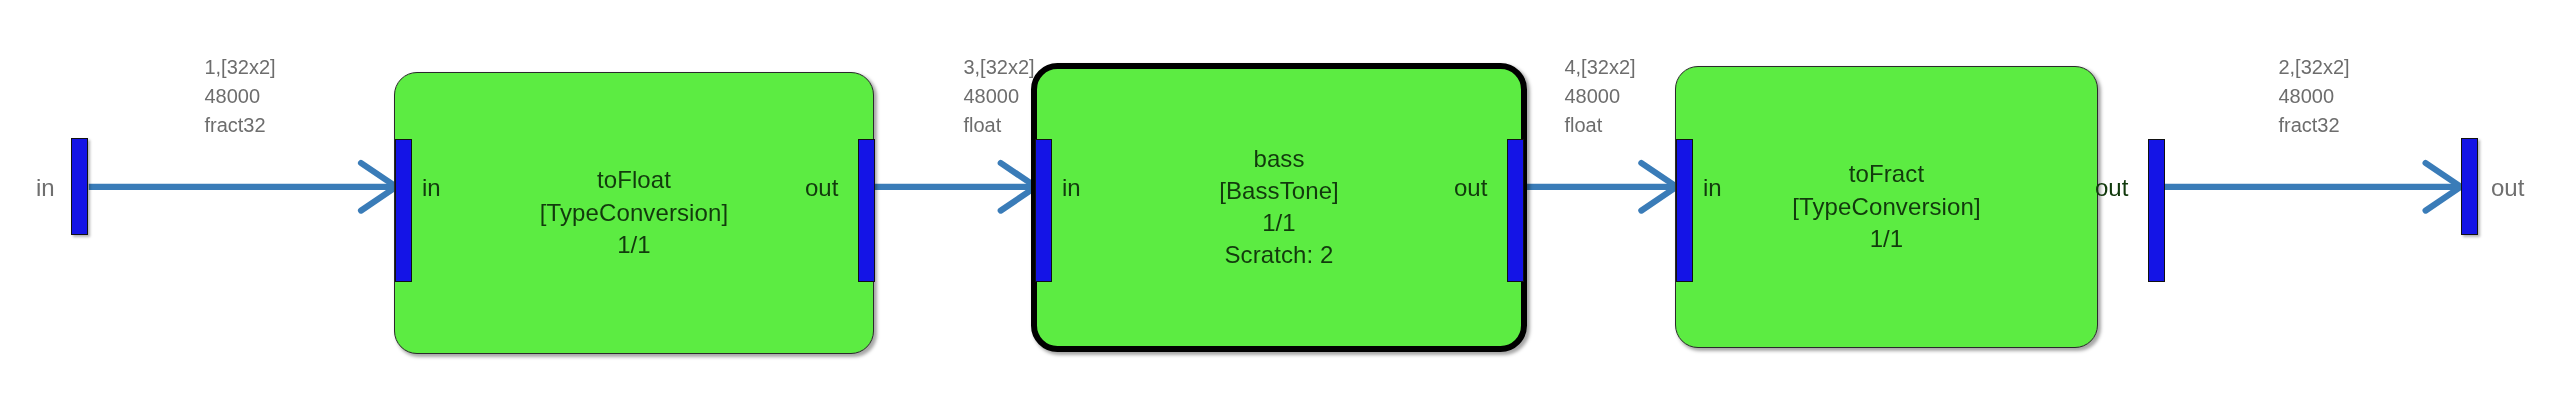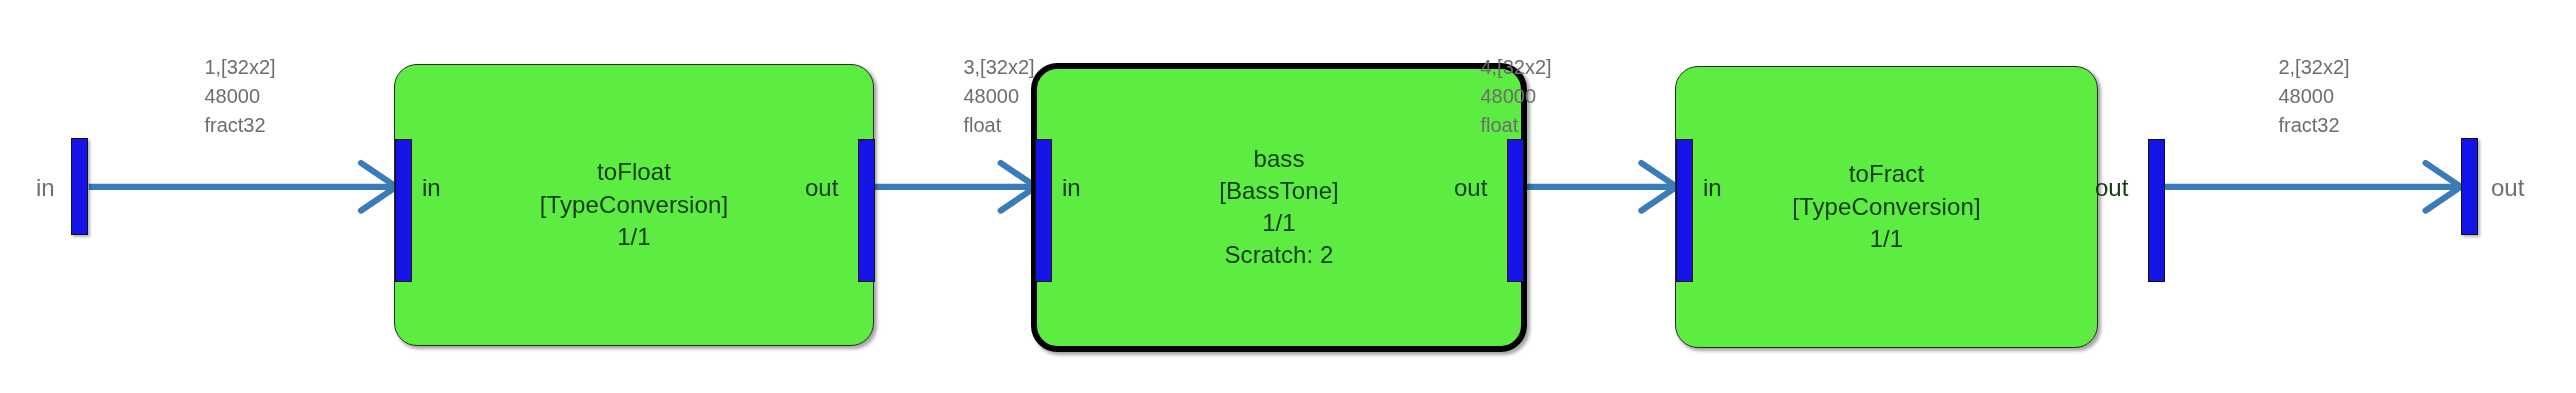--- a/index.html
+++ b/index.html
@@ -125,21 +125,21 @@
 
   <div class="port external" style="left:71px; top:138px; height:97px;"></div>
   <div class="ext-label" style="left:36px; top:176px;">in</div>
 
   <div class="edge-label" style="left:240px; top:53px;">
     <div>1,[32x2]</div>
     <div>48000</div>
     <div>fract32</div>
   </div>
 
-  <div class="actor" style="left:394px; top:64px; width:480px; height:282px;">
+  <div class="actor" style="left:394px; top:72px; width:480px; height:282px;">
     <div class="actor-body">
       <div class="actor-line">toFloat</div>
       <div class="actor-line">[TypeConversion]</div>
       <div class="actor-line">1/1</div>
     </div>
   </div>
   <div class="port" style="left:395px; top:139px; height:143px;"></div>
   <div class="port" style="left:858px; top:139px; height:143px;"></div>
   <div class="port-label" style="left:422px; top:176px;">in</div>
   <div class="port-label" style="left:805px; top:176px;">out</div>
@@ -156,21 +156,21 @@
       <div class="actor-line">[BassTone]</div>
       <div class="actor-line">1/1</div>
       <div class="actor-line">Scratch: 2</div>
     </div>
   </div>
   <div class="port" style="left:1035px; top:139px; height:143px;"></div>
   <div class="port" style="left:1507px; top:139px; height:143px;"></div>
   <div class="port-label" style="left:1062px; top:176px;">in</div>
   <div class="port-label" style="left:1454px; top:176px;">out</div>
 
-  <div class="edge-label" style="left:1516px; top:53px;">
+  <div class="edge-label" style="left:1600px; top:53px;">
     <div>4,[32x2]</div>
     <div>48000</div>
     <div>float</div>
   </div>
 
   <div class="actor" style="left:1675px; top:66px; width:423px; height:282px;">
     <div class="actor-body">
       <div class="actor-line">toFract</div>
       <div class="actor-line">[TypeConversion]</div>
       <div class="actor-line">1/1</div>

